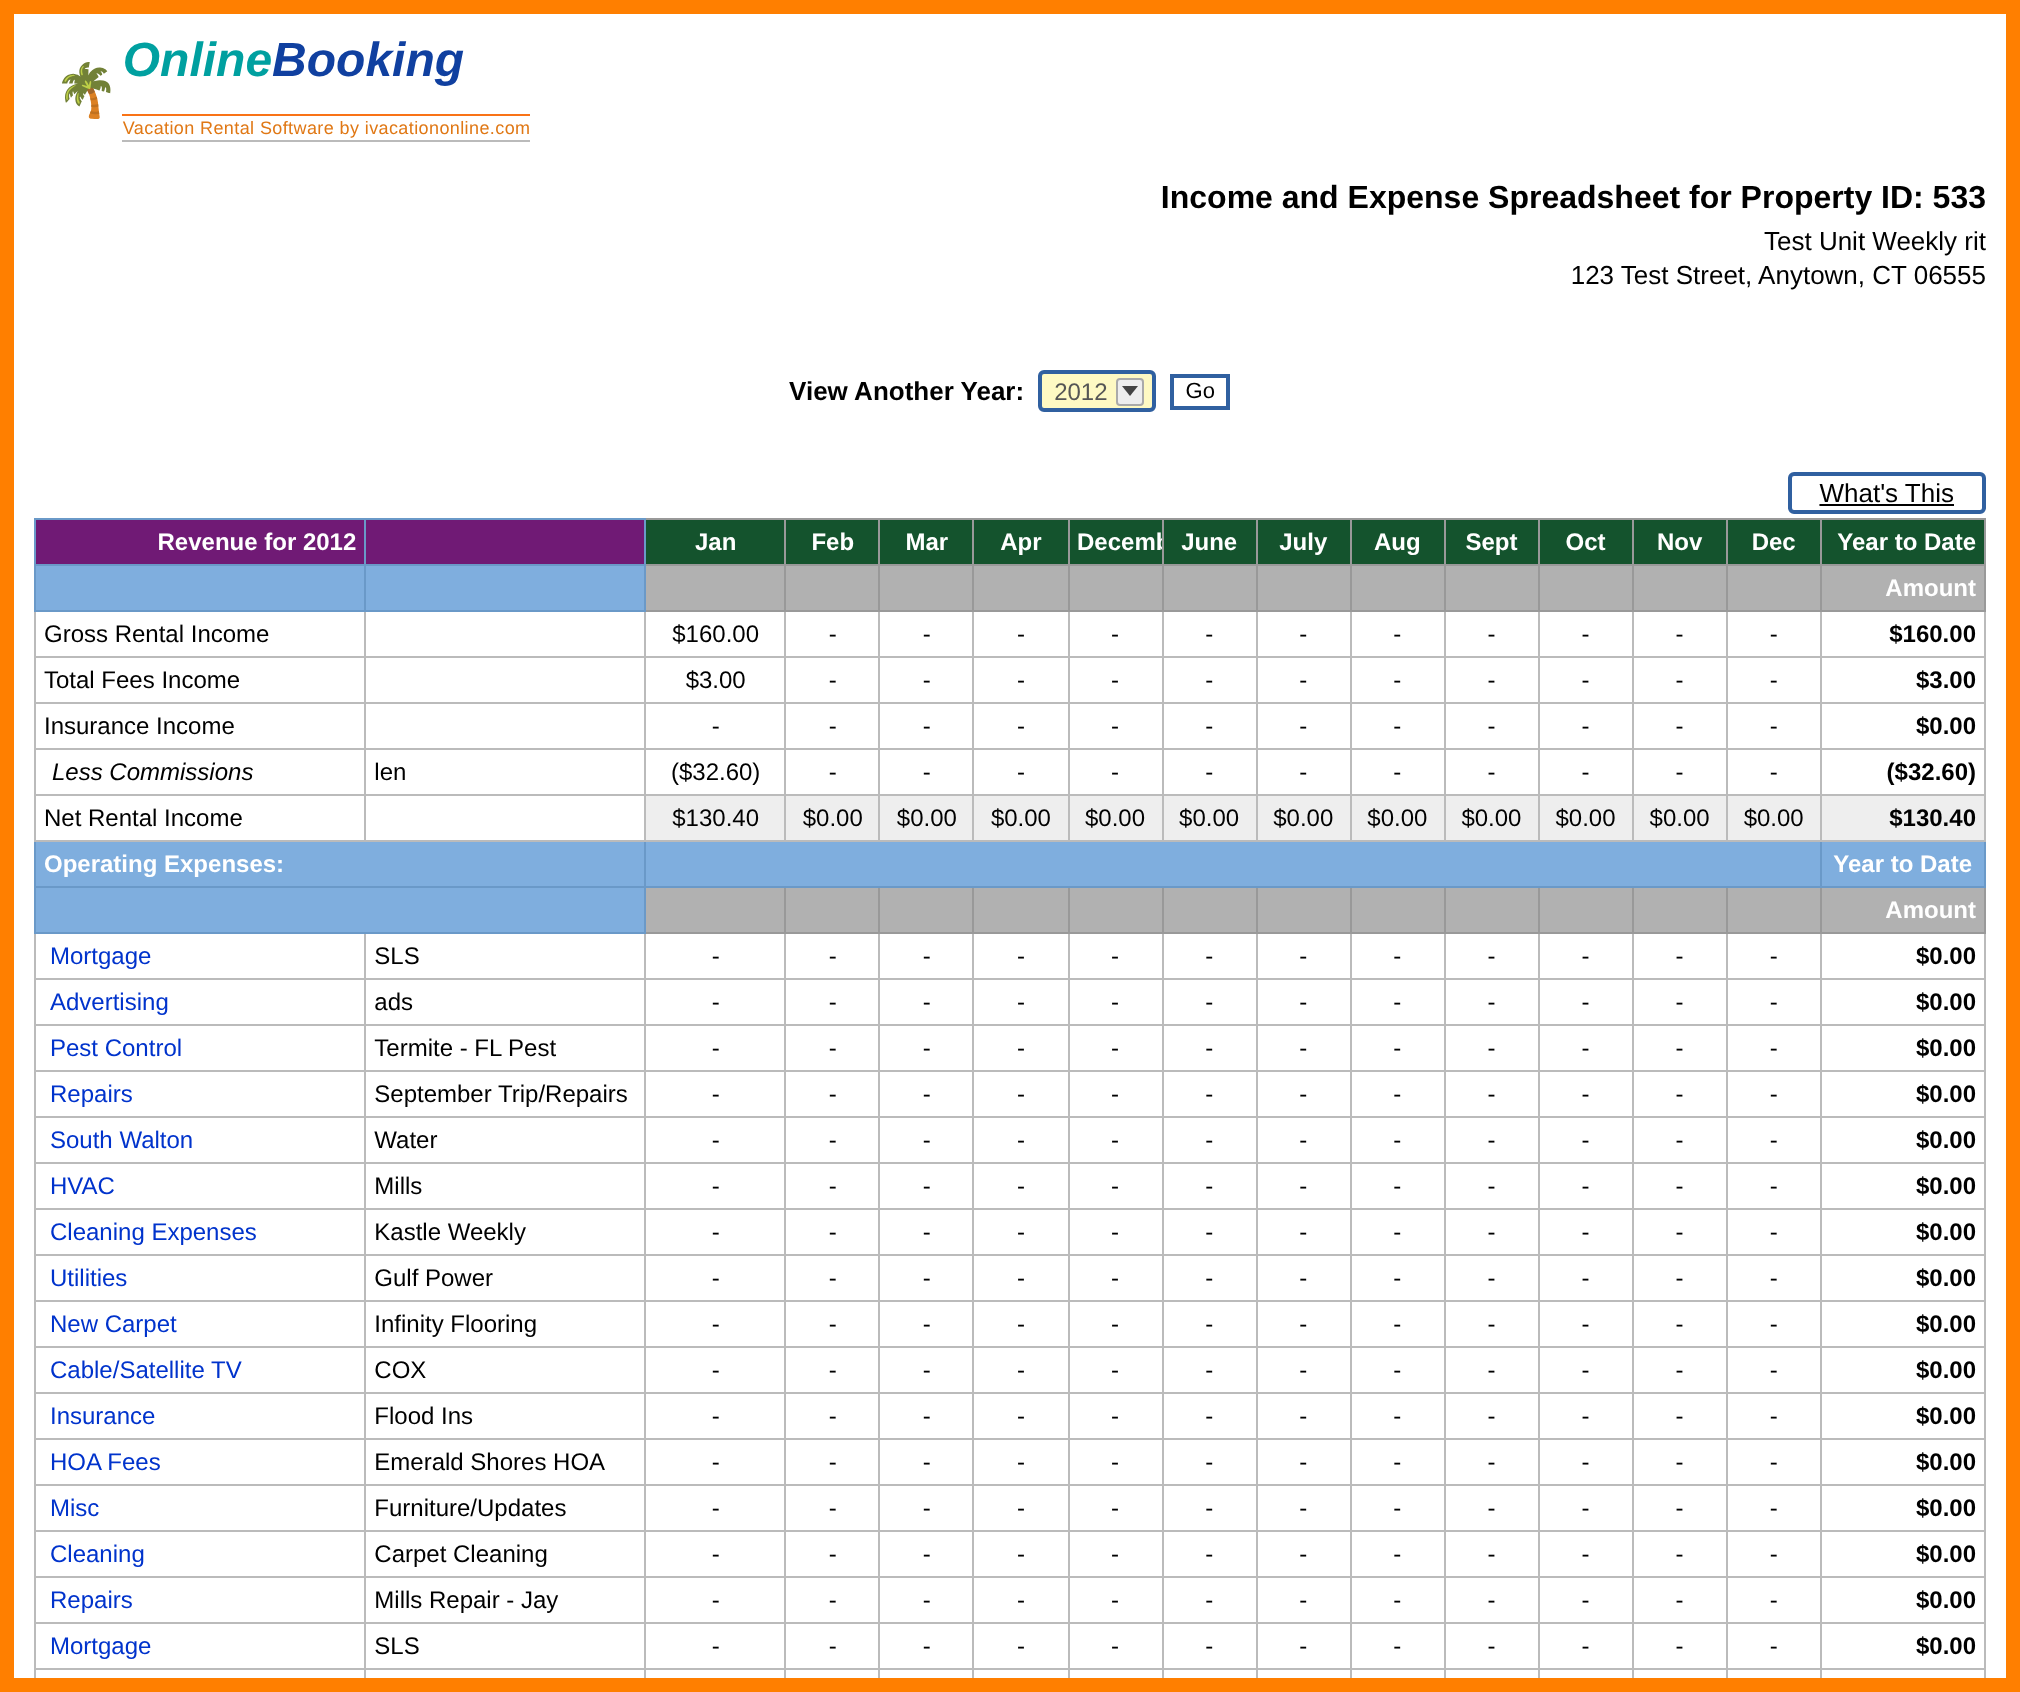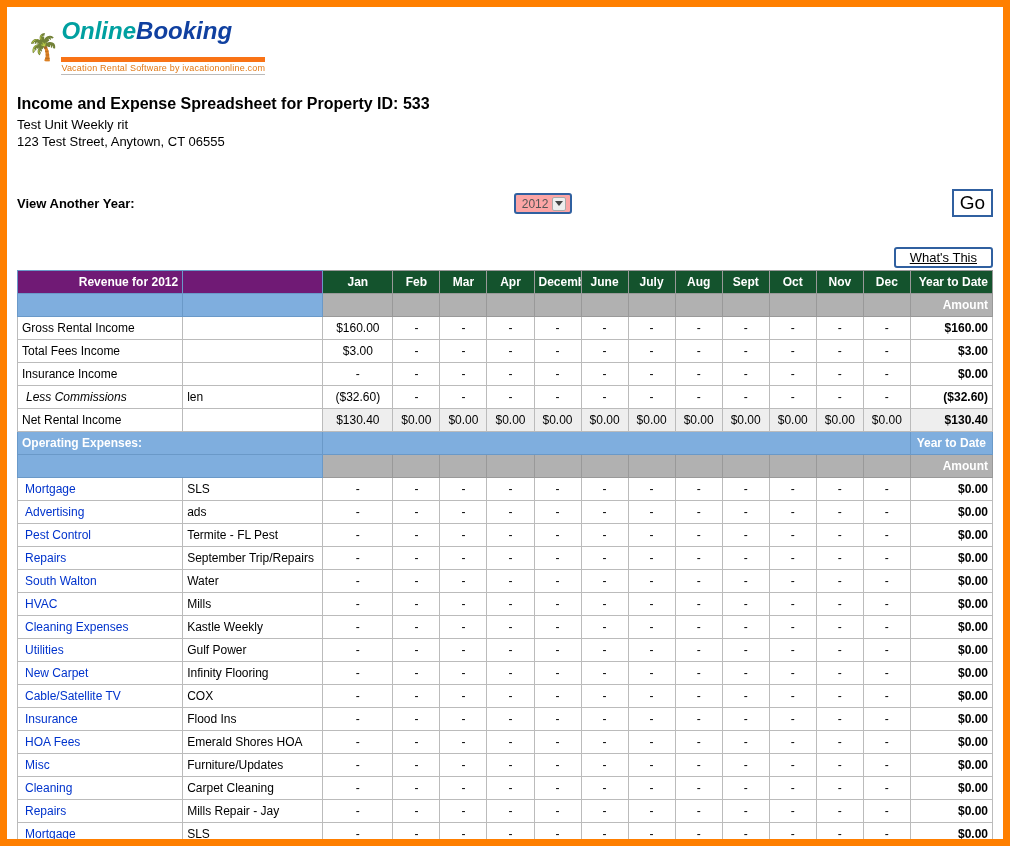--- a/index.html
+++ b/index.html
@@ -47,54 +47,54 @@
     line-height: 1;
   }
   .logo-main .a { color: #00a0a0; }
   .logo-main .b { color: #1040a0; }
   .logo-sub {
     font-size: 9px;
     color: #e07815;
     margin-top: 2px;
     letter-spacing: 0.2px;
     border-bottom: 1px solid #bbb;
-    border-top: 5px solid #f97316;
+    border-top: 1px solid #f97316;
     padding: 1px 0;
   }
 
   .header {
-    text-align: left;
+    text-align: right;
     margin-top: 20px;
   }
   .header h1 {
     font-size: 16px;
     font-weight: bold;
     margin: 0 0 4px 0;
   }
   .header .sub {
     font-size: 13px;
     margin: 2px 0;
   }
 
   .year-picker {
     text-align: center;
     margin: 40px 0 30px 0;
     display: flex;
-    justify-content: space-between;
+    justify-content: center;
     align-items: center;
     gap: 7px;
   }
   .year-picker label { font-weight: bold; }
   .year-picker .select-wrap {
     display: inline-flex;
     align-items: center;
     border: 2px solid #3060a0;
     border-radius: 3px;
     padding: 2px 4px 1px 6px;
-    background: #fca5a5;
+    background: #fef9c3;
     gap: 4px;
     font-size: 12px;
     color: #555;
   }
   .year-picker .select-wrap .chev {
     display:inline-block;
     width:12px; height:12px;
     background:#eee;
     border:1px solid #aaa;
     border-radius:2px;
@@ -106,21 +106,21 @@
     left:2px; top:3px;
     border-left:4px solid transparent;
     border-right:4px solid transparent;
     border-top:5px solid #444;
   }
   .year-picker button.go {
     border: 2px solid #3060a0;
     background: #fff;
     padding: 1px 6px;
     border-radius: 0;
-    font-size: 19px;
+    font-size: 11px;
     cursor: pointer;
   }
 
   .whats-this-row {
     display: flex;
     justify-content: flex-end;
     margin-bottom: 2px;
     text-decoration: underline;
   }
   .whats-this {

